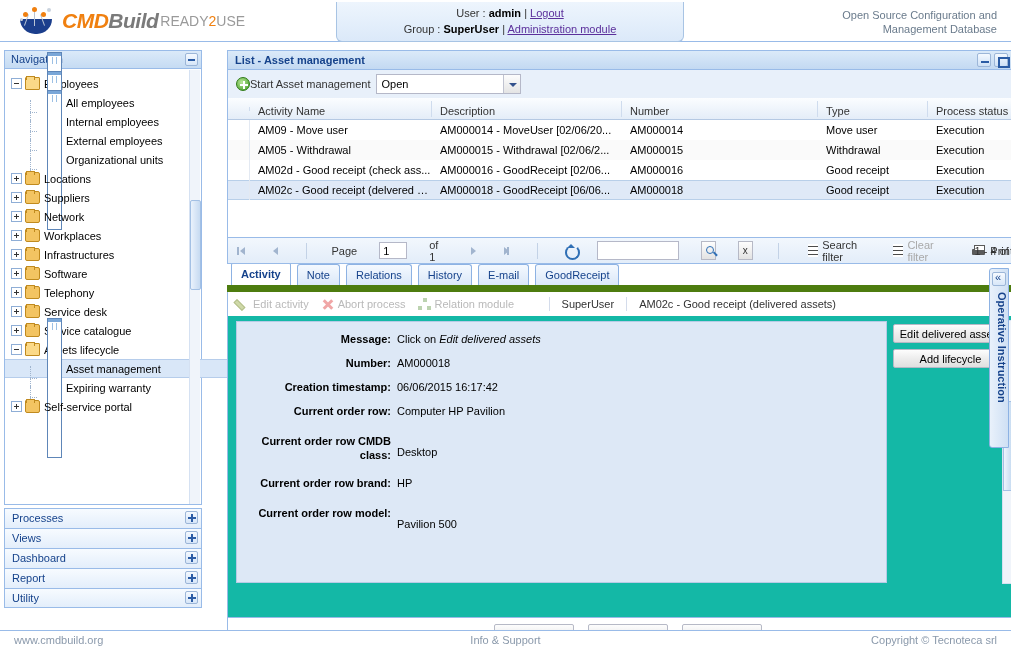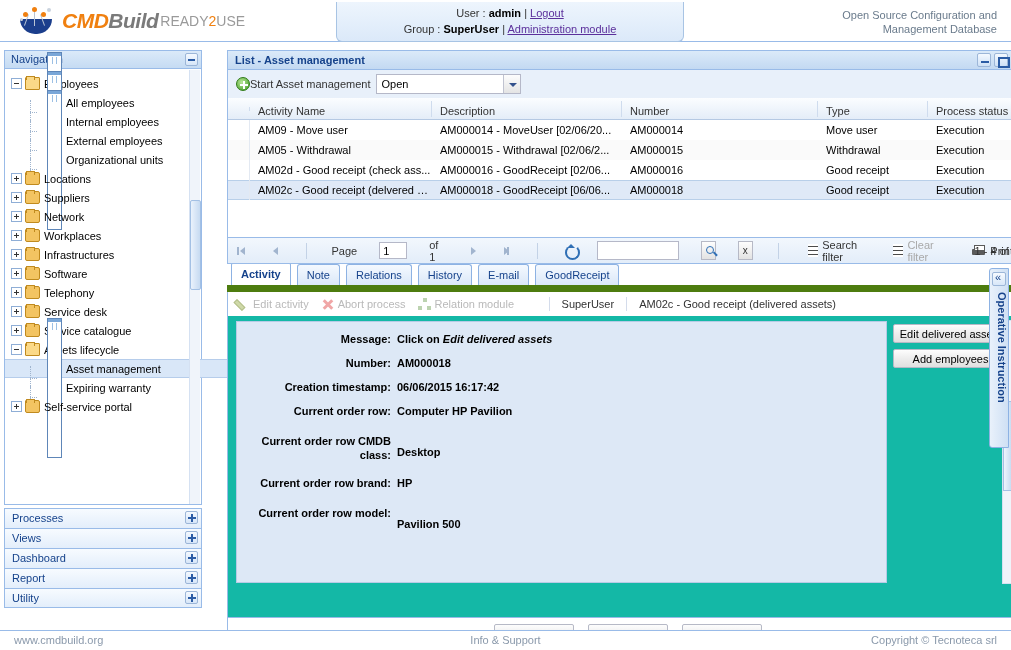--- a/index.html
+++ b/index.html
@@ -300,21 +300,21 @@
     width:802px; height:302px; position:relative;
     border:1px solid #99bbe8; border-top:none; background:#14b8a6;
     display:flex;
   }
   .form-area {
     width:651px; margin:5px 0 0 8px; height:262px;
     background:#dde8f6; border:1px solid #b7cbe6; position:relative; overflow:hidden;
   }
   .frow { display:flex; margin-top:10px; font-size:11px; color:#000; }
   .flabel { width:160px; flex:0 0 160px; text-align:right; font-weight:bold; padding-right:6px; line-height:14px;}
-  .fvalue { flex:1; line-height:14px;font-weight:bold; }
+  .fvalue { flex:1; line-height:14px; }
   .fvalue i { font-style:italic; }
   .side-btns { width:135px; padding:8px 0 0 6px; }
   .sbtn {
     width:115px; height:19px; margin-bottom:6px;
     border:1px solid #b6b9c6; border-radius:2px;
     background:linear-gradient(to bottom,#fdfdfd 0%,#ededed 50%,#e0e0e0 100%);
     font-size:11px; color:#000; text-align:center; padding-top:3px;
   }
   .detail-scroll{
     position:absolute; right:15px; top:4px; width:11px; height:264px; background:#f0f4fa;
@@ -704,21 +704,21 @@
           <div class="fvalue">HP</div>
         </div>
         <div class="frow" style="margin-top:16px;">
           <div class="flabel">Current order row model:</div>
           <div class="fvalue" style="padding-top:11px;">Pavilion 500</div>
         </div>
       </div>
 
       <div class="side-btns">
         <div class="sbtn">Edit delivered assets</div>
-        <div class="sbtn">Add employees</div>
+        <div class="sbtn">Add lifecycle</div>
       </div>
 
       <div class="detail-scroll">
         <div class="thumb"></div>
       </div>
     </div>
 
     <div class="footer-btns">
       <div class="fbtn">Save</div>
       <div class="fbtn">Advance</div>

